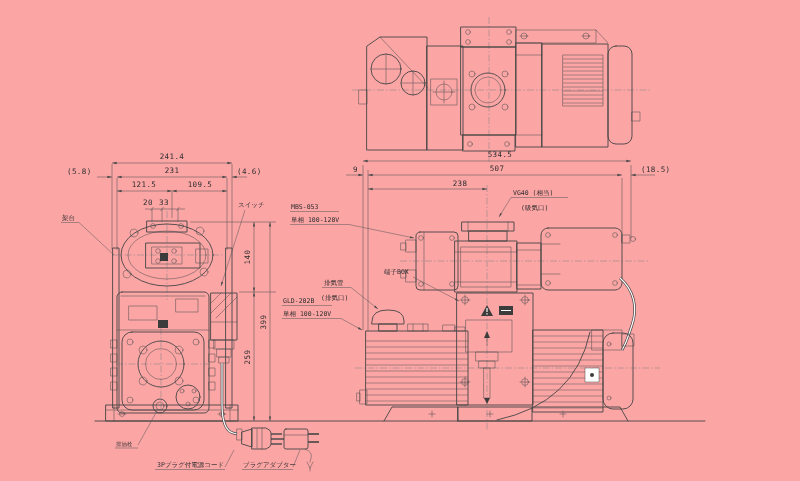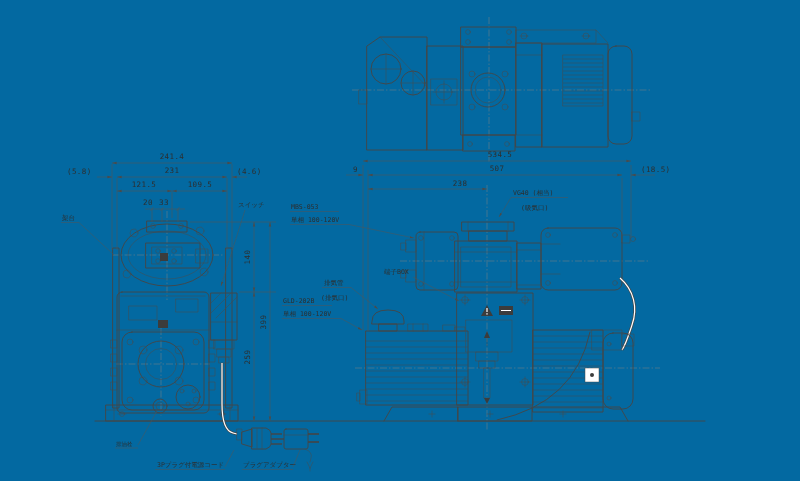--- a/index.html
+++ b/index.html
@@ -1,16 +1,16 @@
 <!DOCTYPE html>
 <html><head>
 <meta charset="utf-8">
 <style>
   html,body{margin:0;padding:0;background:#fff;}
-  .stage{position:relative;width:800px;height:481px;background:#0369a1;overflow:hidden;
+  .stage{position:relative;width:800px;height:481px;background:#fca5a5;overflow:hidden;
          font-family:"DejaVu Sans Mono", monospace;}
   svg{display:block}
   
   .o  {stroke:#454545;fill:none;stroke-width:.9;stroke-linejoin:round;stroke-linecap:round}
   .t  {stroke:#4a4a4a;fill:none;stroke-width:.5;stroke-linejoin:round;stroke-linecap:round}
   .f  {stroke:#4a4a4a;fill:none;stroke-width:.45}
   .d  {stroke:#555;fill:none;stroke-width:.55}
   .ld {stroke:#555;fill:none;stroke-width:.5}
   .cl {stroke:#808080;fill:none;stroke-width:.5;stroke-dasharray:7 2 1.5 2}
   .dk {fill:#3c3c3c;stroke:none}

